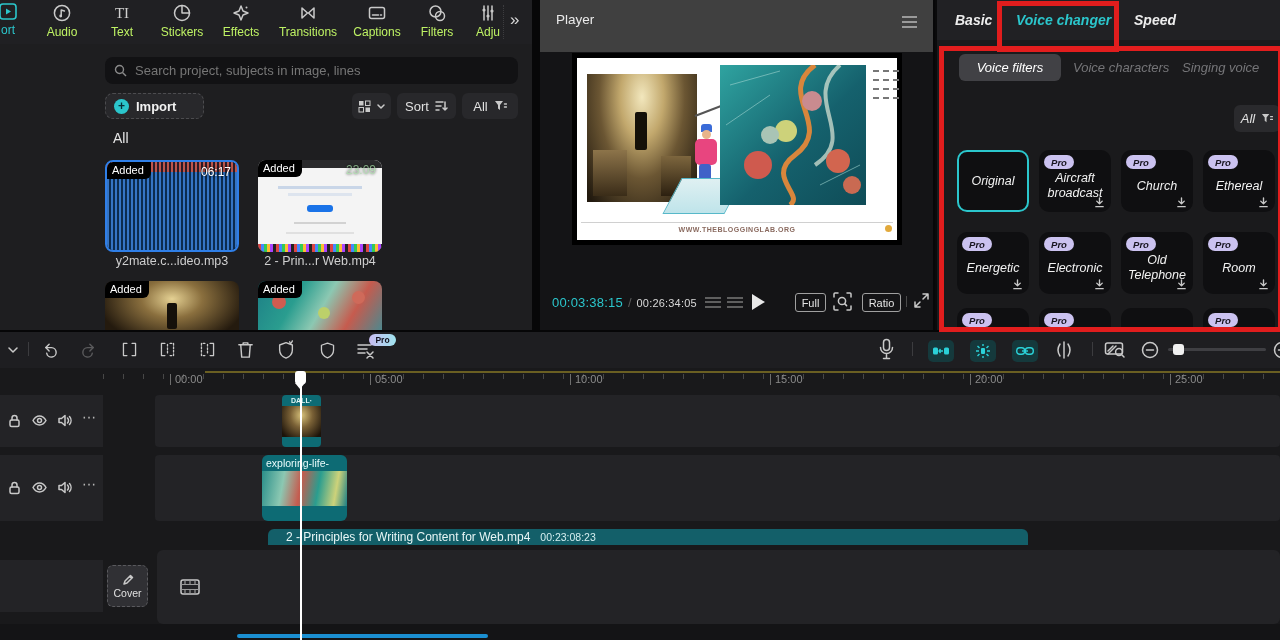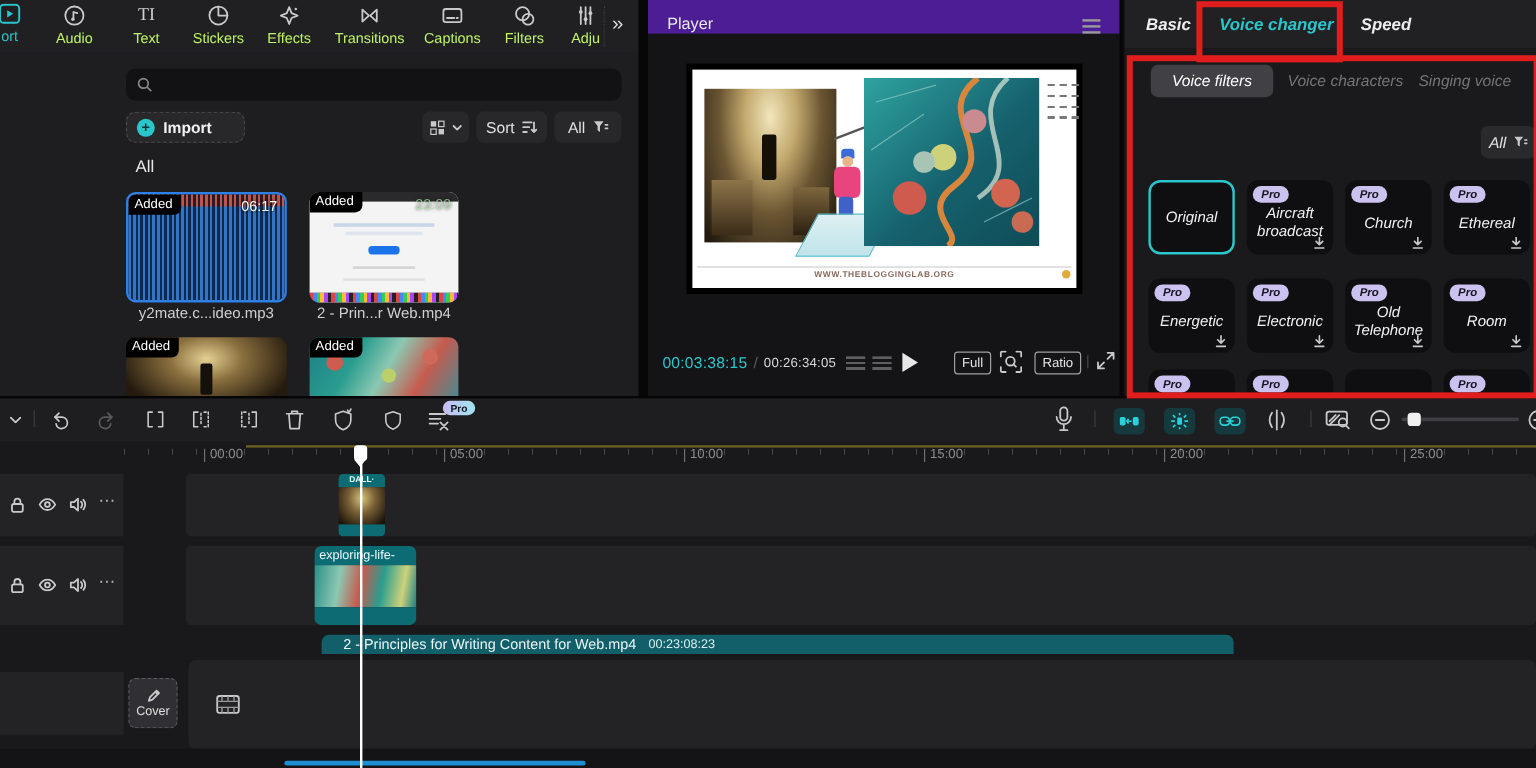--- a/index.html
+++ b/index.html
@@ -29,21 +29,21 @@
   #import-btn span.lbl{font-size:13px;font-weight:bold;color:#f2f2f2;}
   .section-label{left:113px;top:130px;font-size:14px;color:#e6e6e6;}
   .thumb{position:absolute;border-radius:8px;overflow:hidden;cursor:pointer;}
   .badge{position:absolute;left:0;top:0;background:#000;color:#fff;font-size:11px;padding:2px 7px 3px 5px;border-radius:6px 0 6px 0;z-index:3;}
   .dur{position:absolute;top:3px;right:6px;font-size:12px;color:#fff;z-index:3;text-shadow:0 0 3px #000;}
   .caption{position:absolute;font-size:12.5px;color:#cfcfcf;text-align:center;white-space:nowrap;overflow:hidden;}
   .wave{width:100%;height:100%;background:repeating-linear-gradient(90deg,#3574c4 0 2px,#0b2b4e 2px 4px);}
   .wave-top{position:absolute;left:0;top:0;width:100%;height:10px;background:repeating-linear-gradient(90deg,rgba(196,84,70,.95) 0 2px,rgba(44,26,36,.95) 2px 4px);}
   
   #player-panel{left:540px;top:0;width:393px;height:330px;background:#141416;overflow:hidden;}
-  #player-header{left:0;top:0;width:393px;height:28px;background:#4c1d95;}
+  #player-header{left:0;top:0;width:393px;height:52px;background:#404040;}
   .hamburger i{display:block;width:15px;height:2px;background:#9a9a9a;margin:3px 0;}
   #slide{position:absolute;left:37px;top:58px;width:320px;height:182px;background:#fff;}
   .dash-col{width:6px;height:30px;background:repeating-linear-gradient(to bottom,#777 0 2px,transparent 2px 9px);}
   .tc-current{color:#2bc6cc;font-size:13px;letter-spacing:.2px;}
   .tc-sep{color:#5a5a5a;font-size:13px;margin:0 5px;}
   .tc-total{color:#d8d8d8;font-size:11px;letter-spacing:.2px;}
   .boxed{border:1px solid #a0a0a0;border-radius:3px;color:#e3e3e3;font-size:11px;display:flex;align-items:center;justify-content:center;cursor:pointer;}
   .listicon{width:16px;height:13px;background:repeating-linear-gradient(to bottom,#5f5f5f 0 2px,transparent 2px 4.5px);}
   
   #inspector{left:935px;top:0;width:345px;height:330px;background:#1a1a1c;overflow:hidden;border-left:2px solid #0a0a0b;box-sizing:border-box;font-style:italic;}
@@ -167,20 +167,21 @@
     </div>
 
 
     <div class="abs" id="search-box">
       <span>
           <svg width="13" height="13" viewBox="0 0 13 13">
             <circle cx="5.5" cy="5.5" r="4" stroke="#8a8a8a" fill="none" stroke-width="1.4"></circle>
             <path d="M8.5,8.5 L12,12" stroke="#8a8a8a" stroke-width="1.4"></path>
           </svg>
         </span>
+      <input type="text" placeholder="Search project, subjects in image, lines" style="">
     </div>
 
     <div class="abs" id="import-btn">
       <span class="plus">+</span>
       <span class="lbl">Import</span>
     </div>
     <div class="chip" style="left:352px;width:39px;">
       <span>
           <svg width="13" height="13" viewBox="0 0 13 13">
             <rect x="1" y="1" width="4.5" height="4.5" fill="#c9c9c9"></rect>

